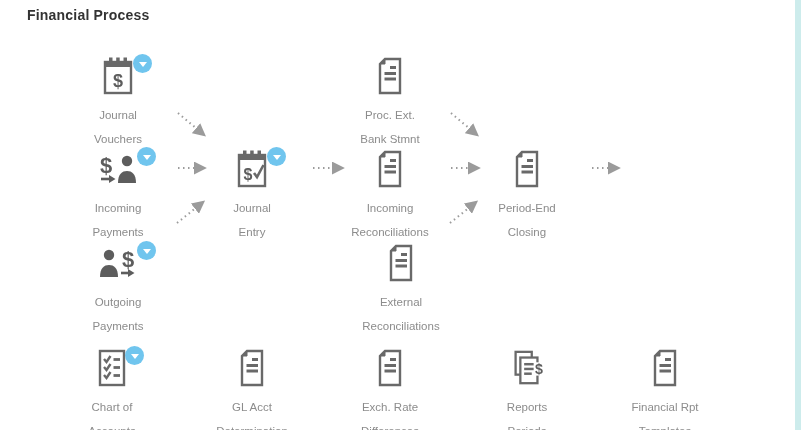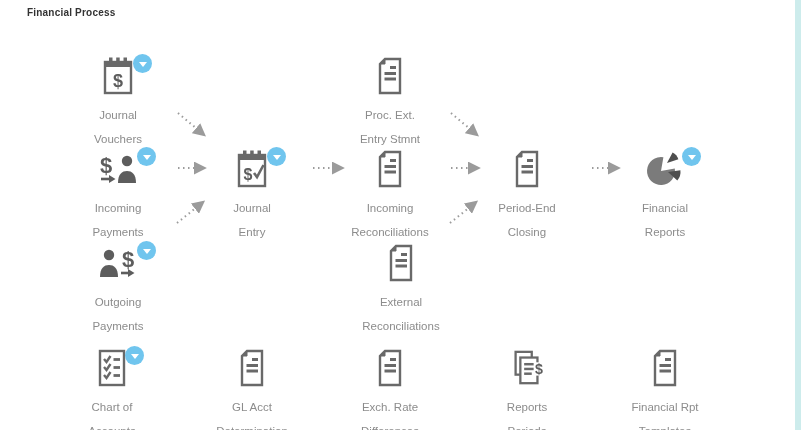--- a/index.html
+++ b/index.html
@@ -2,21 +2,21 @@
 <html><head>
 <meta charset="utf-8">
 <style>
   html,body{margin:0;padding:0;}
   body{
     width:801px;height:430px;position:relative;overflow:hidden;
     background:#ffffff;font-family:"Liberation Sans",sans-serif;
   }
   .stage{position:absolute;left:0;top:0;width:801px;height:430px;background:#fff;}
   .page-title{
-    position:absolute;left:12px;top:7px;font-size:10px;font-weight:bold;
+    position:absolute;left:12px;top:7px;font-size:14px;font-weight:bold;
     color:#333333;letter-spacing:.2px;padding-left:15px;
   }
   .rborder{position:absolute;top:0;right:0;width:6px;height:430px;background:#cdecec;}
   .node{position:absolute;width:110px;text-align:center;cursor:pointer;}
   .iconwrap{position:relative;display:inline-block;height:38px;vertical-align:top;}
   .iconwrap svg{display:block;}
   .node-label{
     margin-top:8px;font-size:11.5px;line-height:24px;color:#8c8c8c;
     white-space:pre-line;
   }
@@ -77,21 +77,21 @@
     <span class="iconwrap">
       <svg width="28" height="38" viewBox="0 0 28 38">
         <path d="M9,2 L24,2 L24,36 L4,36 L4,7 Z" fill="#ffffff" stroke="#696969" stroke-width="2.4"></path>
         <path d="M9,2 L9,7 L4,7 Z" fill="#696969" stroke="#696969" stroke-width="1"></path>
         <line x1="14" y1="10.5" x2="20" y2="10.5" stroke="#696969" stroke-width="3"></line>
         <line x1="8.5" y1="16.5" x2="20" y2="16.5" stroke="#696969" stroke-width="3"></line>
         <line x1="8.5" y1="22" x2="20" y2="22" stroke="#696969" stroke-width="3"></line>
       </svg>
     </span>
     <div class="node-label">Proc. Ext.
-Entry Stmnt</div>
+Bank Stmnt</div>
   </div>
 
   <div class="node" style="left:63px;top:150px">
     <span class="iconwrap">
       <svg width="42" height="38" viewBox="0 0 42 38">
         <text x="9" y="23" text-anchor="middle" font-size="22" font-weight="bold" fill="#5d5d5d" font-family="Liberation Sans, sans-serif">$</text>
         <circle cx="30" cy="11" r="5.2" fill="#5d5d5d"></circle>
         <path d="M21,33 C21,24 25,21 30,21 C35,21 39,24 39,33 Z" fill="#5d5d5d"></path>
         <line x1="4" y1="29" x2="12" y2="29" stroke="#5d5d5d" stroke-width="2.6"></line>
         <polygon points="12,25 18.5,29 12,33" fill="#5d5d5d"></polygon>
@@ -144,34 +144,20 @@
         <path d="M9,2 L9,7 L4,7 Z" fill="#696969" stroke="#696969" stroke-width="1"></path>
         <line x1="14" y1="10.5" x2="20" y2="10.5" stroke="#696969" stroke-width="3"></line>
         <line x1="8.5" y1="16.5" x2="20" y2="16.5" stroke="#696969" stroke-width="3"></line>
         <line x1="8.5" y1="22" x2="20" y2="22" stroke="#696969" stroke-width="3"></line>
       </svg>
     </span>
     <div class="node-label">Period-End
 Closing</div>
   </div>
 
-  <div class="node" style="left:610px;top:150px">
-    <span class="iconwrap">
-      <svg width="38" height="38" viewBox="0 0 38 38">
-        <path d="M15,21 L28.8,18.6 A14,14 0 1 1 17.4,7.2 Z" fill="#7b7b7b"></path>
-        <path d="M21,13 L26.6,2.4 A12,12 0 0 1 32.4,9.3 Z" fill="#4e4e4e"></path>
-        <path d="M22,22 L34.4,20.3 A12.5,12.5 0 0 1 31.3,30.4 Z" fill="#4e4e4e"></path>
-      </svg>
-      <span class="badge">
-          <i class="chev"></i>
-        </span>
-    </span>
-    <div class="node-label">Financial
-Reports</div>
-  </div>
 
   <div class="node" style="left:63px;top:244px">
     <span class="iconwrap">
       <svg width="42" height="38" viewBox="0 0 42 38">
         <circle cx="12" cy="11" r="5.2" fill="#5d5d5d"></circle>
         <path d="M3,33 C3,24 7,21 12,21 C17,21 21,24 21,33 Z" fill="#5d5d5d"></path>
         <text x="31" y="23" text-anchor="middle" font-size="22" font-weight="bold" fill="#5d5d5d" font-family="Liberation Sans, sans-serif">$</text>
         <line x1="24" y1="29" x2="31" y2="29" stroke="#5d5d5d" stroke-width="2.6"></line>
         <polygon points="31,25 37.5,29 31,33" fill="#5d5d5d"></polygon>
       </svg>

